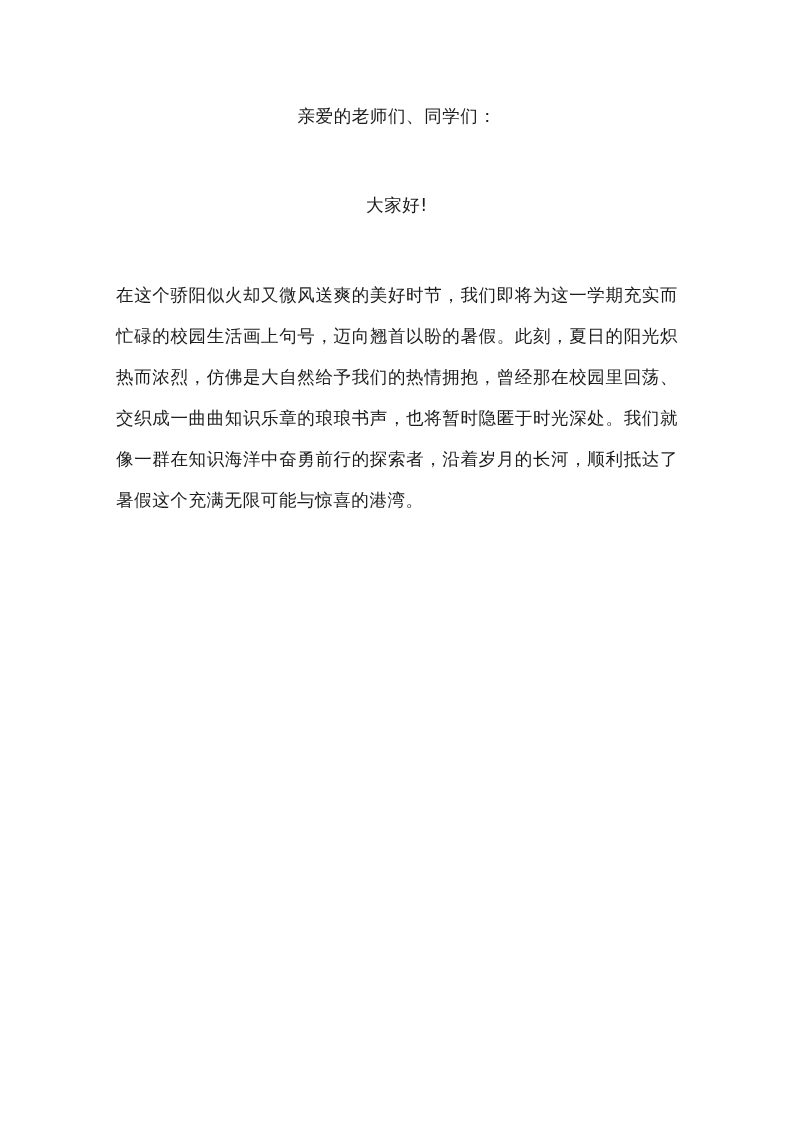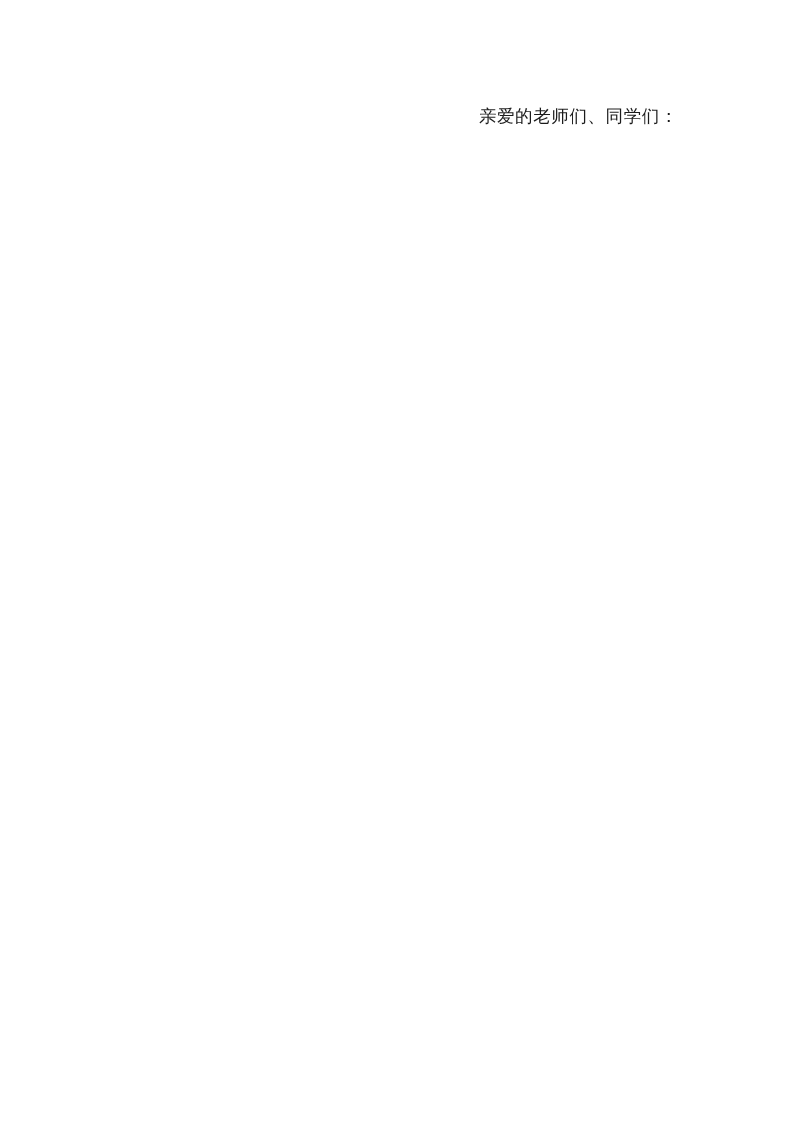--- a/index.html
+++ b/index.html
@@ -29,37 +29,39 @@
     font-size: 17.5px;
     line-height: 41px;
     color: #1b1b1b;
     text-align: justify;
     text-justify: inter-ideograph;
     letter-spacing: 0.6px;
     margin: 0;
     white-space: pre-wrap;
   }
   .para.short {
-    text-align: right;
+    text-align: center;
   }
   .gap-small { height: 48px; }
   .gap-medium { height: 49px; }
   .gap-large { height: 50px; }
 </style>
 </head>
 <body>
 
 <div class="page">
   <div class="doc-body">
 
     <p class="para short">亲爱的老师们、同学们：</p>
 
     <div class="gap-small"></div>
 
+    <p class="para short">大家好!</p>
 
     <div class="gap-medium"></div>
 
+    <p class="para">在这个骄阳似火却又微风送爽的美好时节，我们即将为这一学期充实而忙碌的校园生活画上句号，迈向翘首以盼的暑假。此刻，夏日的阳光炽热而浓烈，仿佛是大自然给予我们的热情拥抱，曾经那在校园里回荡、交织成一曲曲知识乐章的琅琅书声，也将暂时隐匿于时光深处。我们就像一群在知识海洋中奋勇前行的探索者，沿着岁月的长河，顺利抵达了暑假这个充满无限可能与惊喜的港湾。</p>
 
     <div class="gap-large"></div>
 
 
   </div>
 </div>
 
 </body></html>

